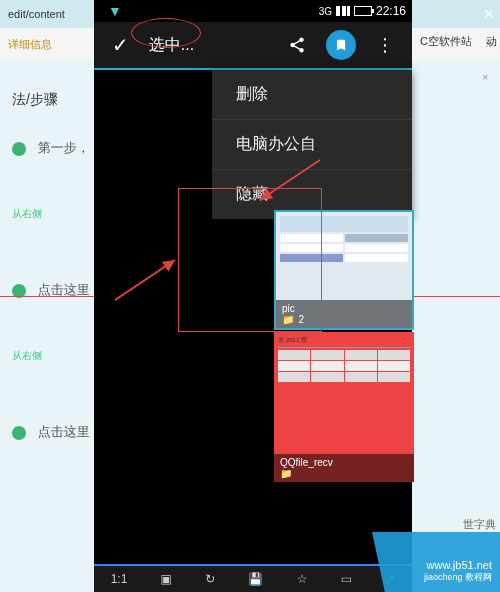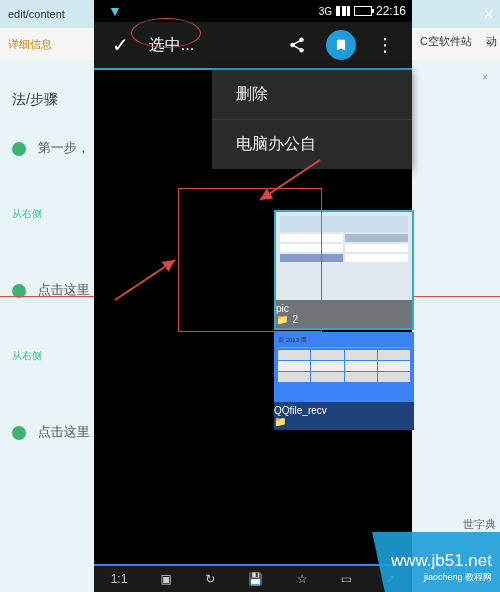--- a/index.html
+++ b/index.html
@@ -40,34 +40,34 @@
 
 .highlight-box { position: absolute; border: 1px solid #d44; pointer-events: none; }
 .hb1 { left: 178px; top: 188px; width: 144px; height: 144px; }
 
 .arrow { position: absolute; pointer-events: none; }
 .arrow svg { overflow: visible; }
 
 .thumbs { position: absolute; left: 180px; top: 210px; width: 140px; }
 .thumb { width: 140px; background: #e0e8f0; margin-bottom: 2px; position: relative; }
 .thumb1 { height: 120px; border: 2px solid #3ac; }
-.thumb2 { height: 98px; background: #3b82f6; }
-.thumb-label { position: absolute; bottom: 0; left: 0; right: 0; background: rgba(0,0,0,0.5); color: #fff; font-size: 10px; padding: 3px 0; }
+.thumb2 { height: 150px; background: #ef4444; }
+.thumb-label { position: absolute; bottom: 0; left: 0; right: 0; background: rgba(0,0,0,0.5); color: #fff; font-size: 10px; padding: 3px 6px; }
 .thumb-label .folder { font-size: 10px; margin-right: 4px; }
 .thumb-content { font-size: 7px; color: #333; padding: 4px; }
 
 .red-hline { position: absolute; left: 0; right: 0; top: 296px; height: 1px; background: #d44; }
 
 .bottombar { position: absolute; bottom: 0; left: 94px; width: 318px; height: 28px; background: #1a1a1a; border-top: 2px solid #3b82f6; display: flex; align-items: center; justify-content: space-around; color: #ccc; font-size: 12px; }
 .bb-item { padding: 0 6px; }
 
 .watermark { position: absolute; right: 0; bottom: 0; width: 160px; height: 60px; overflow: hidden; }
 .wm-tri { position: absolute; right: -20px; bottom: -20px; width: 140px; height: 100px; background: #1e9dd8; transform: rotate(-12deg); opacity: 0.9; }
 .wm-text { position: absolute; right: 8px; bottom: 8px; color: #fff; font-size: 9px; text-align: right; line-height: 1.3; }
-.wm-text .big { font-size: 17px; }
+.wm-text .big { font-size: 11px; }
 </style>
 </head>
 <body>
 
 <div class="bg-page">
   <div class="bg-header">
     <span>edit/content</span>
   </div>
   <div class="bg-tabs">
     <span class="bg-yellow">详细信息</span>
@@ -125,20 +125,21 @@
             <path fill="#fff" d="M17 3H7c-1.1 0-2 .9-2 2v16l7-3 7 3V5c0-1.1-.9-2-2-2z"></path>
           </svg>
       </div>
     </div>
     <div class="ab-item ab-more">⋮</div>
   </div>
 
   <div class="menu">
     <div class="menu-item">删除</div>
     <div class="menu-item">电脑办公自</div>
+    <div class="menu-item">隐藏</div>
   </div>
 
   <div class="thumbs">
     <div class="thumb thumb1">
       <div class="thumb-content">
         <div style="background:#cde;height:16px;margin-bottom:2px"></div>
         <div style="display:flex;gap:2px;margin-bottom:2px">
             <div style="flex:1;background:#fff;height:8px"></div>
             <div style="flex:1;background:#abc;height:8px"></div>
           </div>

